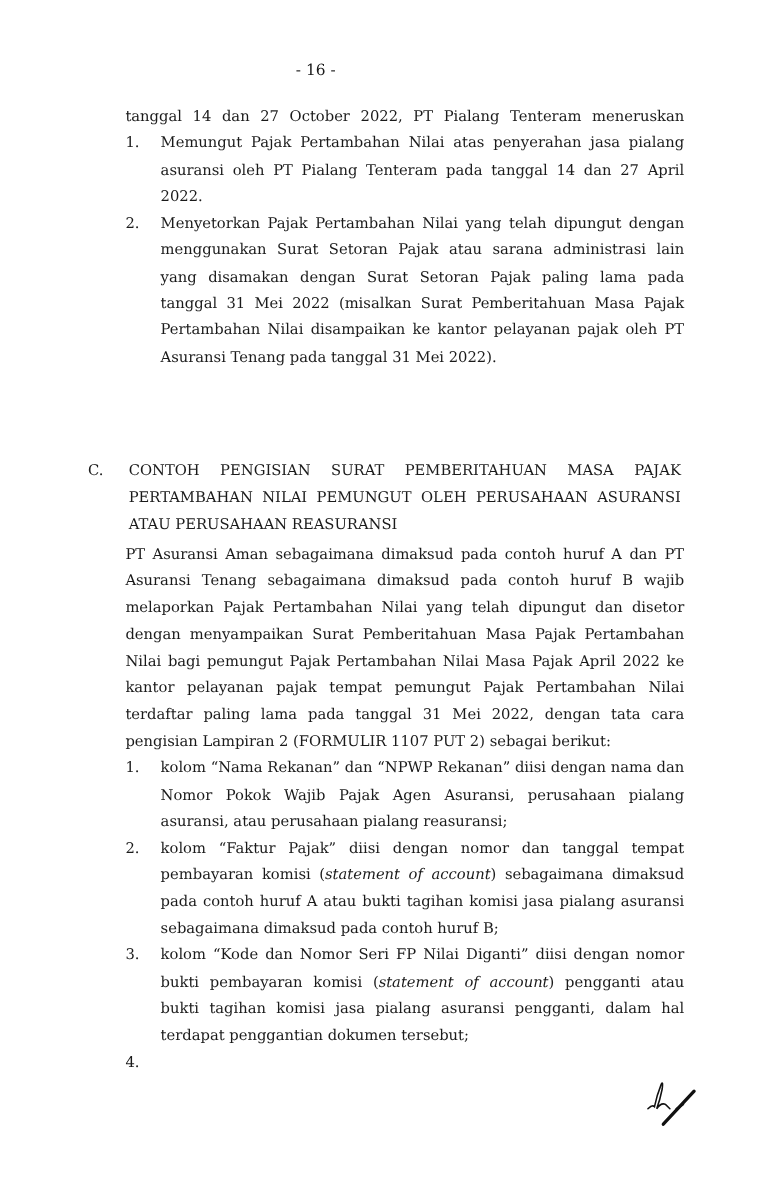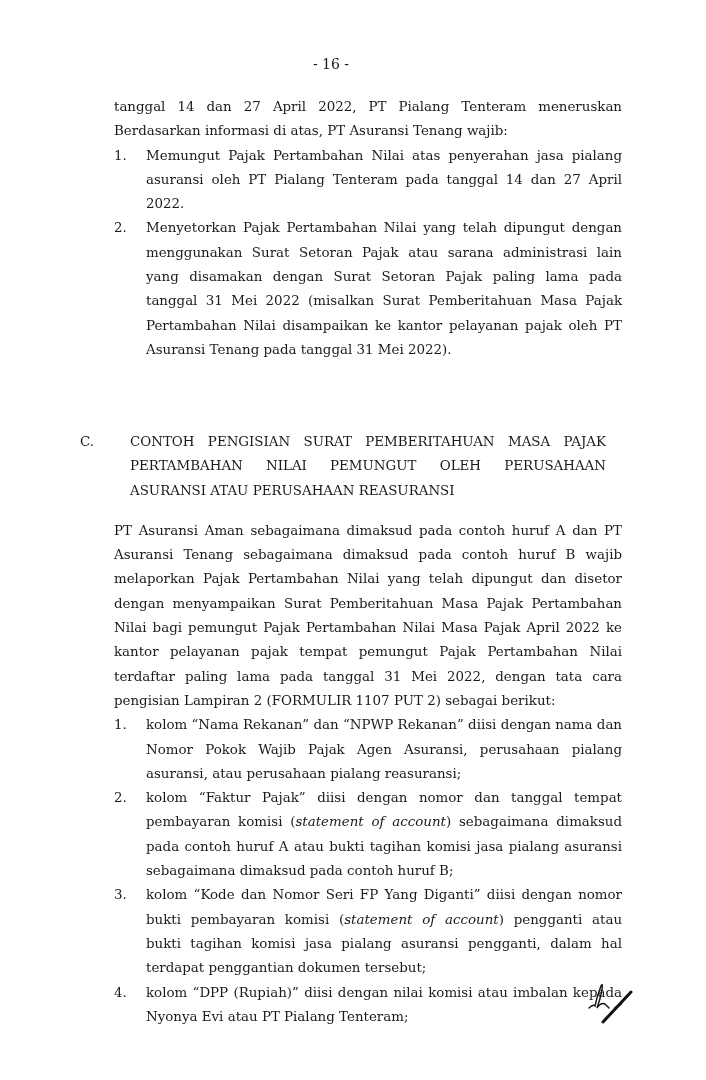--- a/index.html
+++ b/index.html
@@ -3,51 +3,50 @@
   <meta charset="utf-8">
   <style>
     html, body { margin: 0; padding: 0; background: #ffffff; }
     body {
       width: 706px; height: 1080px; position: relative; overflow: hidden;
       font-family: "DejaVu Serif", "Liberation Serif", serif;
       color: #1a1a1a;
     }
     .page-number {
       position: absolute; top: 56px; left: 0; width: 574px;
-      text-align: center; font-size: 14px; margin-left: 44px;
+      text-align: center; font-size: 14px;
     }
     .content {
       position: absolute; left: 114px; top: 95px; width: 508px;
       font-size: 13.4px; line-height: 24.3px;
     }
     .p { text-align: justify; text-align-last: left; margin: 0; }
     .list { margin: 0; padding: 0; list-style: none; }
     .li { position: relative; padding-left: 32px; text-align: justify; margin: 0; }
     .li .num { position: absolute; left: 0; top: 0; }
     .section {
       position: absolute; left: 80px; top: 414px; width: 542px;
       font-size: 13.4px; line-height: 24.3px;
     }
     .sec-head { position: relative; padding-left: 34px; }
     .sec-head .letter { position: absolute; left: 0; top: 0; }
-    .sec-title { text-align: justify; margin: 16px; }
+    .sec-title { text-align: justify; margin: 3px; }
     .sec-body { padding-left: 34px; }
     .justify-last { text-align-last: justify; }
     .signature {
       position: absolute; left: 585px; top: 978px; width: 60px; height: 50px;
     }
   </style>
 </head>
 <body>
 
 <div class="page-number">- 16 -</div>
 
 <div class="content">
-  <p class="p justify-last">tanggal 14 dan 27 April 2022, PT Pialang Tenteram meneruskan</p>
-  <p class="p">Berdasarkan informasi di atas, PT Asuransi Tenang wajib:</p>
+  <p class="p justify-last">tanggal 14 dan 27 October 2022, PT Pialang Tenteram meneruskan</p>
   <div class="list">
     <div class="li">
       <span class="num">1.</span>
       <span>Memungut Pajak Pertambahan Nilai atas penyerahan jasa pialang asuransi oleh PT Pialang Tenteram pada tanggal 14 dan 27 April 2022.</span>
     </div>
     <div class="li">
       <span class="num">2.</span>
       <span>Menyetorkan Pajak Pertambahan Nilai yang telah dipungut dengan menggunakan Surat Setoran Pajak atau sarana administrasi lain yang disamakan dengan Surat Setoran Pajak paling lama pada tanggal 31 Mei 2022 (misalkan Surat Pemberitahuan Masa Pajak Pertambahan Nilai disampaikan ke kantor pelayanan pajak oleh PT Asuransi Tenang pada tanggal 31 Mei 2022).</span>
     </div>
   </div>
@@ -64,25 +63,24 @@
       <div class="li">
         <span class="num">1.</span>
         <span>kolom “Nama Rekanan” dan “NPWP Rekanan” diisi dengan nama dan Nomor Pokok Wajib Pajak Agen Asuransi, perusahaan pialang asuransi, atau perusahaan pialang reasuransi;</span>
       </div>
       <div class="li">
         <span class="num">2.</span>
         <span>kolom “Faktur Pajak” diisi dengan nomor dan tanggal tempat pembayaran komisi (</span><i>statement of account</i><span>) sebagaimana dimaksud pada contoh huruf A atau bukti tagihan komisi jasa pialang asuransi sebagaimana dimaksud pada contoh huruf B;</span>
       </div>
       <div class="li">
         <span class="num">3.</span>
-        <span>kolom “Kode dan Nomor Seri FP Yang Diganti” diisi dengan nomor bukti pembayaran komisi (</span><i>statement of account</i><span>) pengganti atau bukti tagihan komisi jasa pialang asuransi pengganti, dalam hal terdapat penggantian dokumen tersebut;</span>
+        <span>kolom “Kode dan Nomor Seri FP Nilai Diganti” diisi dengan nomor bukti pembayaran komisi (</span><i>statement of account</i><span>) pengganti atau bukti tagihan komisi jasa pialang asuransi pengganti, dalam hal terdapat penggantian dokumen tersebut;</span>
       </div>
       <div class="li">
         <span class="num">4.</span>
-        <span>kolom “DPP (Rupiah)” diisi dengan nilai komisi atau imbalan kepada Nyonya Evi atau PT Pialang Tenteram;</span>
       </div>
     </div>
   </div>
 </div>
 
 <div class="signature">
   <svg width="60" height="50" viewBox="0 0 60 50">
     <path d="M4 30 Q8 26 10 28 Q12 18 16 8 Q18 4 17 12 Q15 22 12 30 Q16 24 20 26 Q22 28 24 30" fill="none" stroke="#111" stroke-width="1.4" stroke-linecap="round"></path>
     <path d="M18 44 L46 14" fill="none" stroke="#111" stroke-width="3" stroke-linecap="round"></path>
     <path d="M30 30 L36 26" fill="none" stroke="#111" stroke-width="2" stroke-linecap="round"></path>

